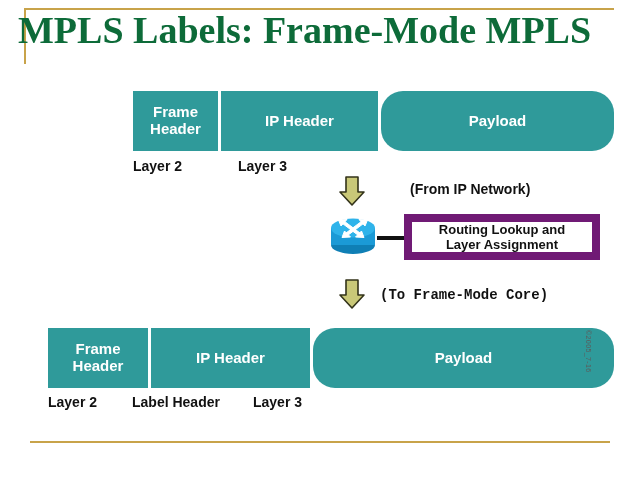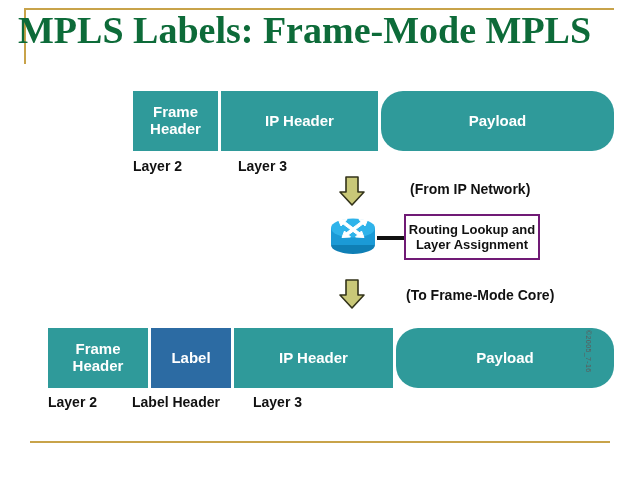--- a/index.html
+++ b/index.html
@@ -123,23 +123,23 @@
     width: 28px;
     height: 4px;
     background: #111111;
   }
 
   
   #callout-box {
     position: absolute;
     left: 404px;
     top: 214px;
-    width: 136px;
+    width: 196px;
     height: 46px;
-    border: 2px solid #701a75;
+    border: 8px solid #701a75;
     background: #ffffff;
     display: flex;
     flex-direction: column;
     align-items: center;
     justify-content: center;
     box-sizing: border-box;
   }
   #callout-box span {
     font-size: 13px;
     font-weight: bold;
@@ -150,21 +150,21 @@
 
   
   .annotation {
     position: absolute;
     font-size: 14px;
     font-weight: bold;
     color: #111111;
     white-space: nowrap;
   }
   #annotation-from { left: 410px; top: 181px; }
-  #annotation-to   { left: 406px; top: 287px; }
+  #annotation-to   { left: 380px; top: 287px; font-family: Liberation Mono, monospace; }
 
   
   #copyright-vertical {
     position: absolute;
     left: 592px;
     top: 330px;
     font-size: 7px;
     color: #5b5b5b;
     letter-spacing: 0.4px;
     white-space: nowrap;
@@ -240,23 +240,20 @@
 
 <div class="annotation" id="annotation-to">(To Frame-Mode Core)</div>
 
 <div class="packet-bar" id="bottom-packet-bar">
   <div class="seg teal" id="bot-seg-frame-header">
     <div>
       <span class="two-line">Frame</span>
       <span class="two-line">Header</span>
     </div>
   </div>
-  <div class="seg blue" id="bot-seg-label">
-    <span>Label</span>
-  </div>
   <div class="seg teal" id="bot-seg-ip-header">
     <span>IP Header</span>
   </div>
   <div class="seg teal" id="bot-seg-payload">
     <span>Payload</span>
   </div>
 </div>
 
 <div class="layer-caption" id="bot-layer2">Layer 2</div>
 <div class="layer-caption" id="bot-shim">Label Header</div>

